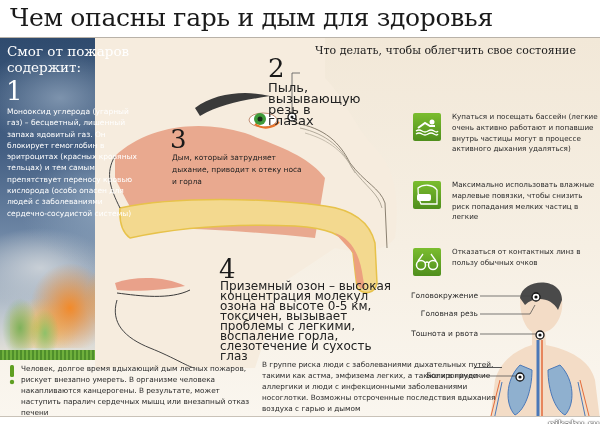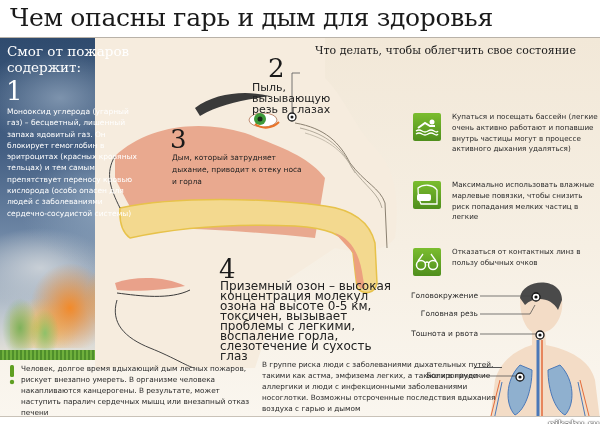--- a/index.html
+++ b/index.html
@@ -60,21 +60,21 @@
   .num {
     position: absolute; font-family: "DejaVu Serif", serif; font-size: 26px; line-height: 26px;
   }
   .num-1 { left: 6px; top: 40px; color: #ffffff; }
   .desc-1 {
     position: absolute; left: 7px; top: 68px; width: 135px;
     font-size: 7.5px; line-height: 11.3px; color: #ffffff;
   }
 
   .num-2 { left: 268px; top: 17px; color: #1a1a1a; }
-  .desc-2 { position: absolute; left: 252px; top: 44px; width: 90px; font-size: 11px; line-height: 11px; color: #222; }
+  .desc-2 { position: absolute; left: 268px; top: 44px; width: 90px; font-size: 13px; line-height: 11px; color: #222; }
   .num-3 { left: 170px; top: 88px; color: #1a1a1a; }
   .desc-3 { position: absolute; left: 172px; top: 114px; width: 130px; font-size: 7.5px; line-height: 12px; color: #222; }
   .num-4 { left: 219px; top: 218px; color: #1a1a1a; }
   .desc-4 { position: absolute; left: 220px; top: 243px; width: 180px; font-size: 12px; line-height: 10px; color: #222; }
 
   .tips-title {
     position: absolute; left: 315px; top: 6px; width: 285px;
     font-family: "DejaVu Serif", serif; font-size: 11px; line-height: 14px; color: #1a1a1a;
   }
   .tip { position: absolute; left: 413px; width: 187px; height: 45px; }

